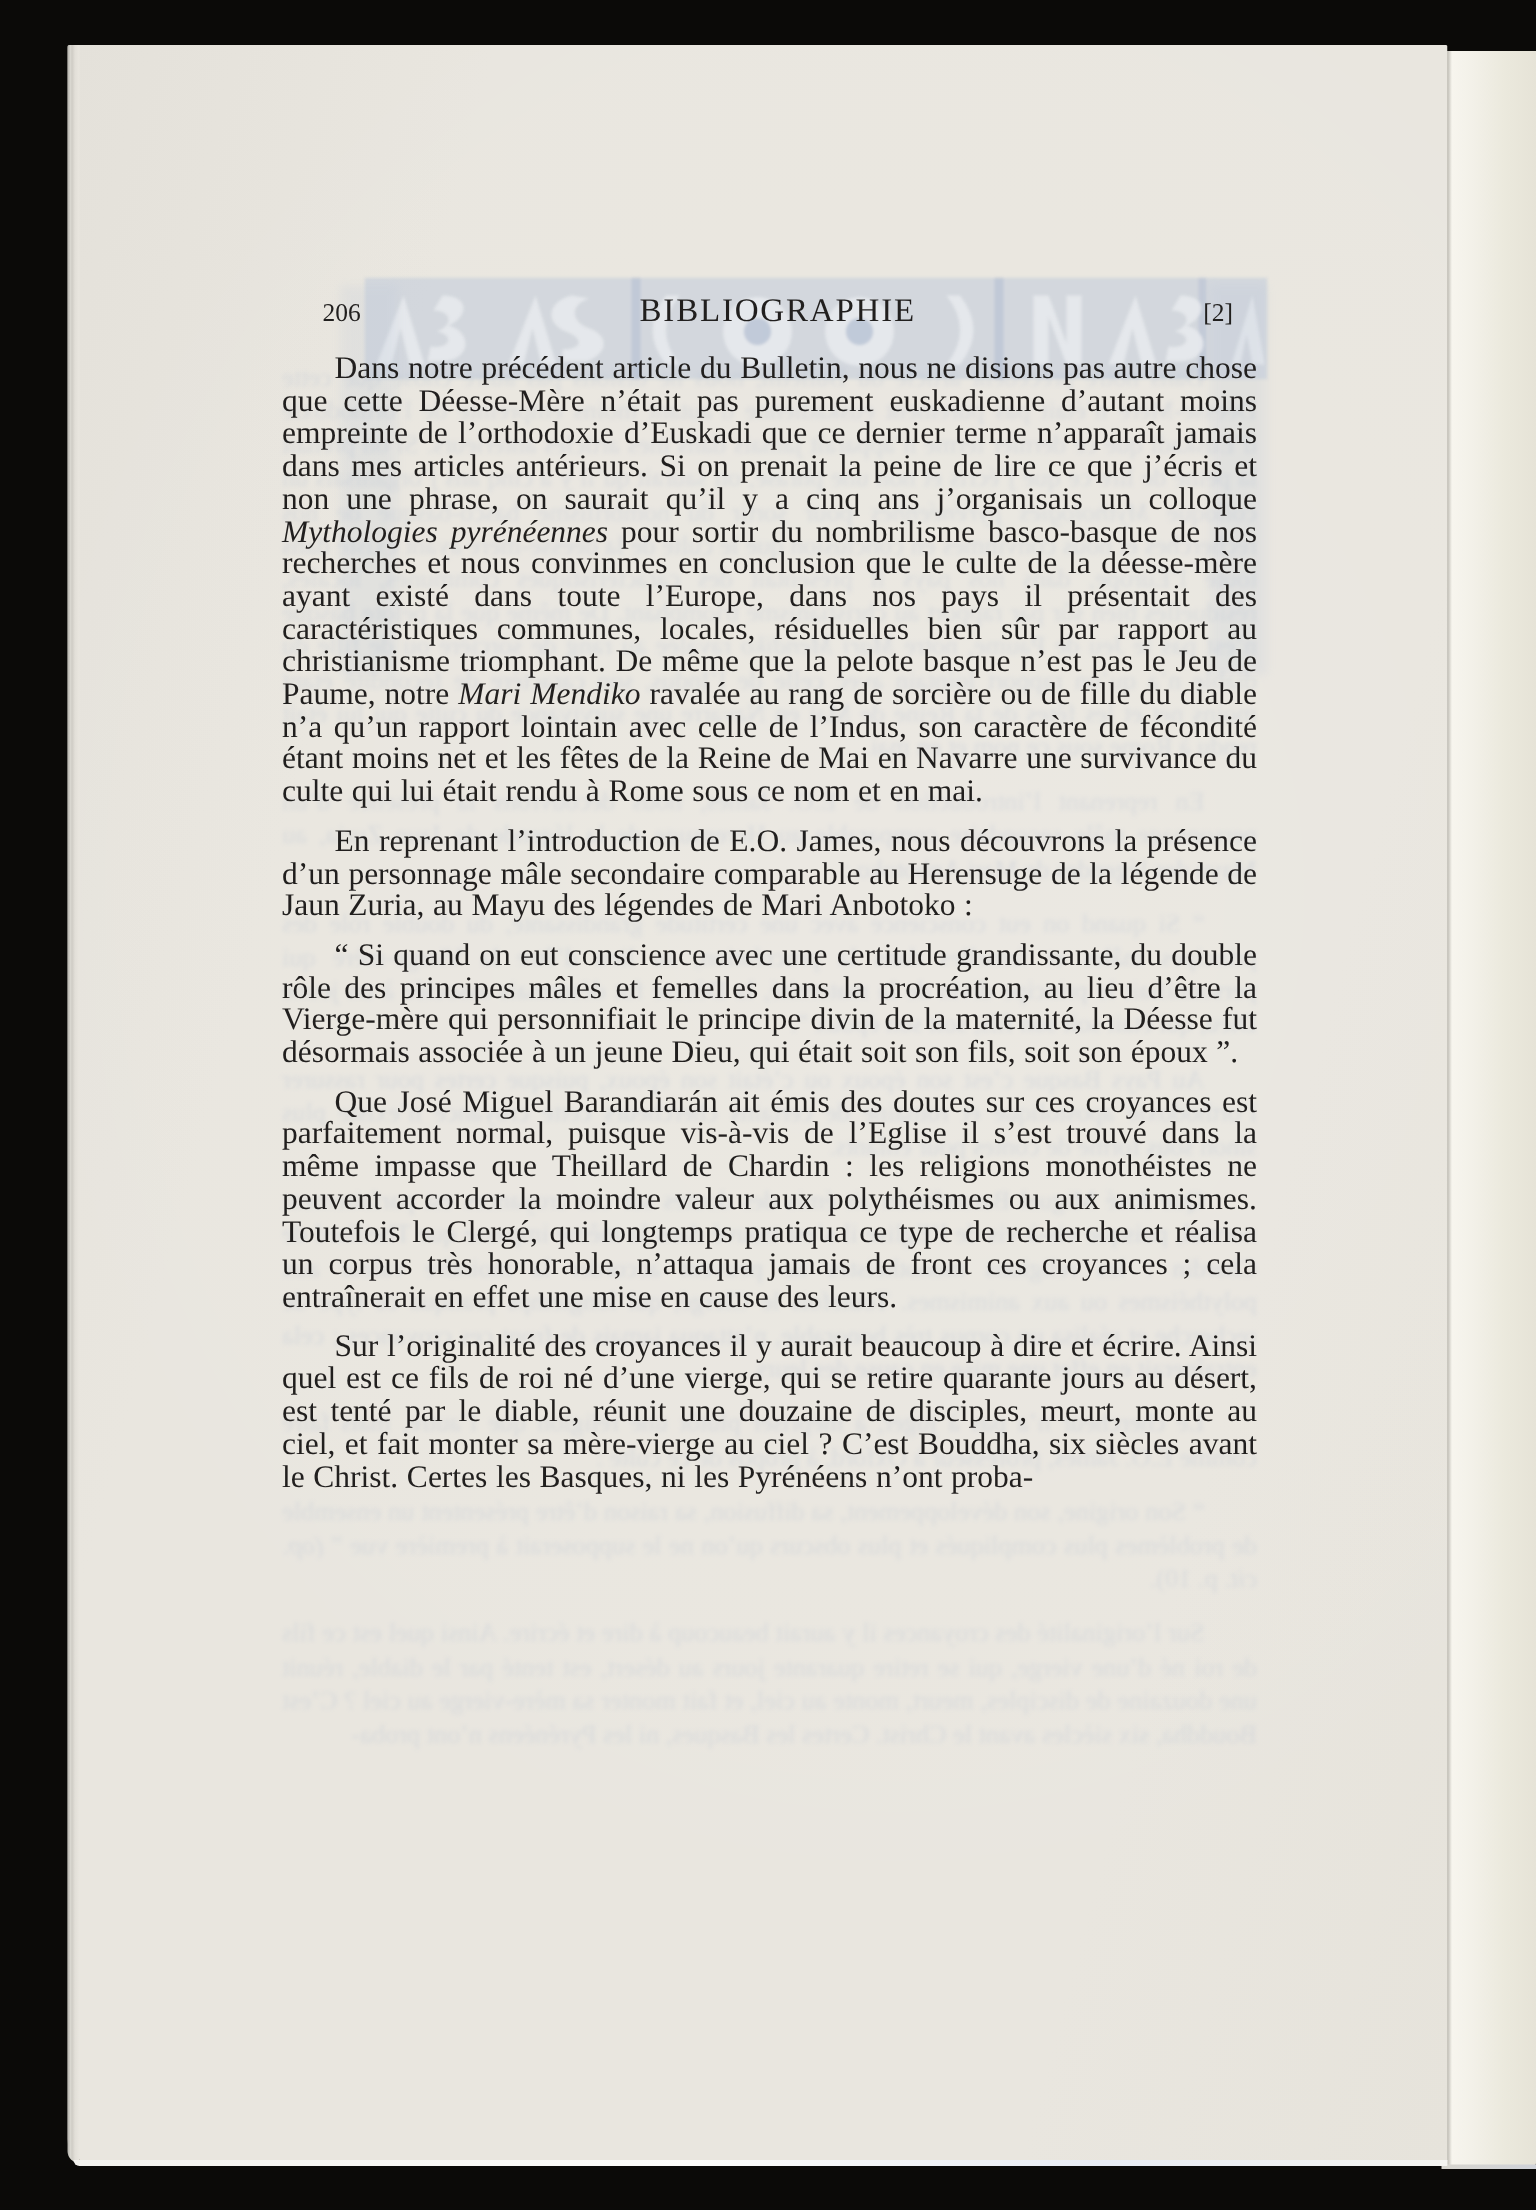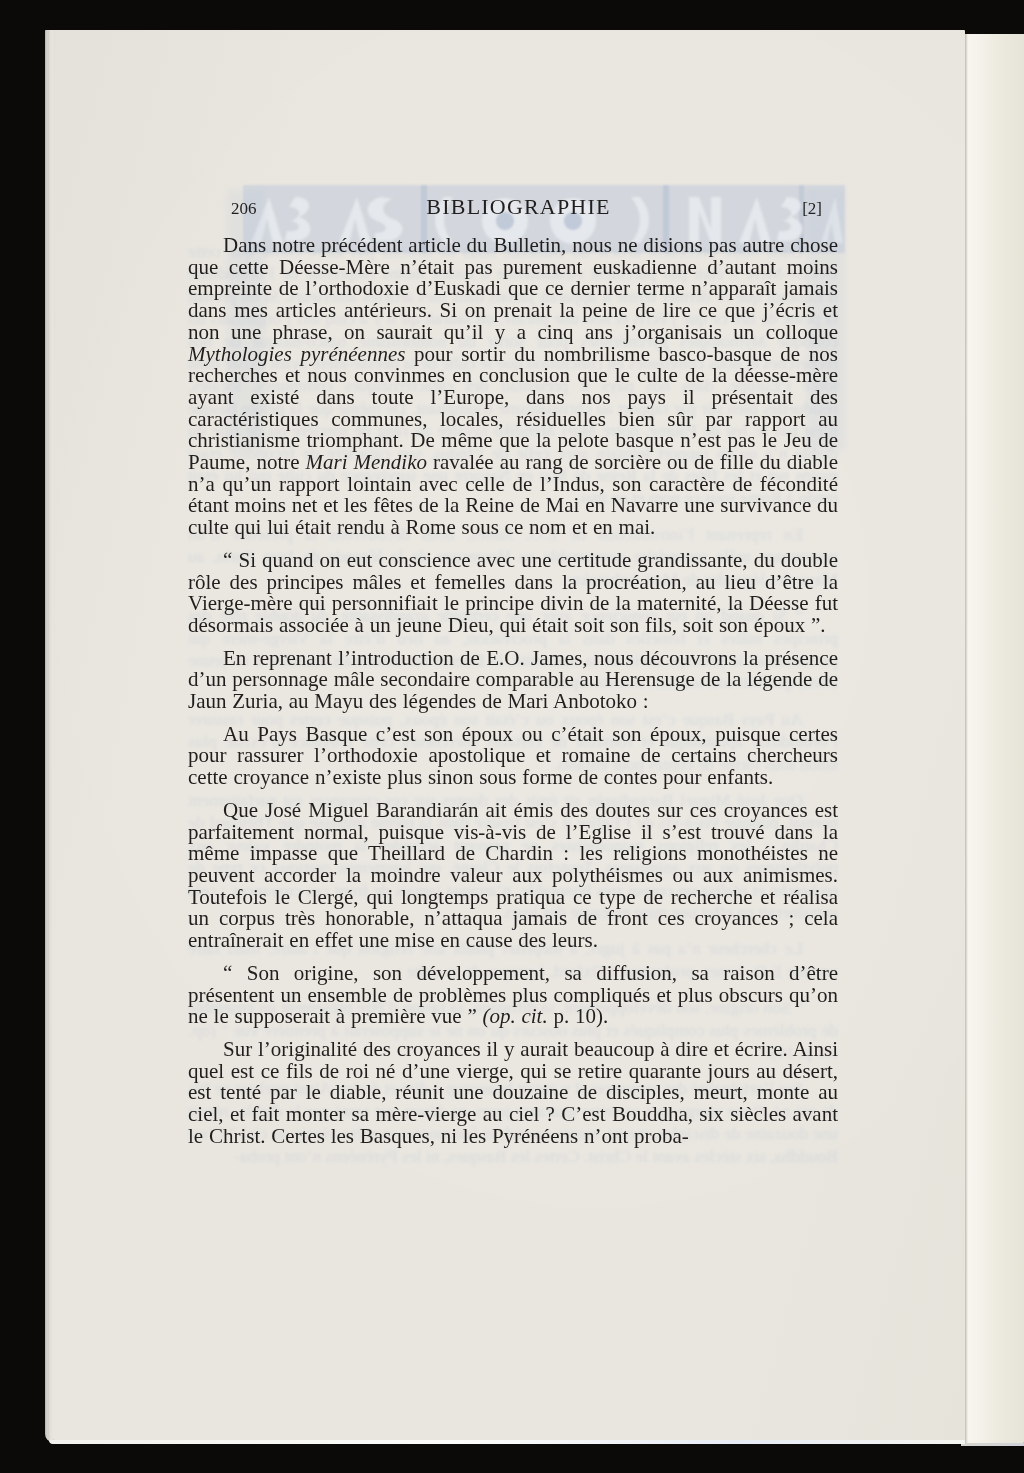--- a/index.html
+++ b/index.html
@@ -75,21 +75,21 @@
     font-size:17.5px;line-height:22.4px;text-align:justify;
     pointer-events:none;
   }
   .bleed-text p{margin:0 0 14px;text-indent:35px;}
 
   .running-head{
     position:absolute;left:170px;top:164px;width:607px;
     display:grid;grid-template-columns:1fr auto 1fr;align-items:baseline;
     color:var(--ink);font-size:17px;
   }
-  .running-head .num{text-align:left;margin-left:16px;}
+  .running-head .num{text-align:left;}
   .running-head .title{text-align:center;letter-spacing:1.2px;font-size:22px;}
   .running-head .marker{text-align:right;}
 
   .body-text{
     position:absolute;left:143px;top:205px;width:650px;
     color:var(--ink);
     font-size:21px;line-height:21.7px;
     text-align:justify;
   }
   .body-text p{margin:0 0 11px;text-indent:35px;word-spacing:.5px;}
@@ -145,22 +145,20 @@
       </div>
 
     <div class="running-head">
       <span class="num">206</span>
       <span class="title">BIBLIOGRAPHIE</span>
       <span class="marker">[2]</span>
     </div>
 
     <div class="body-text">
         <p><span>Dans notre précédent article du Bulletin, nous ne disions pas autre chose que cette Déesse-Mère n’était pas purement euskadienne d’autant moins empreinte de l’orthodoxie d’Euskadi que ce dernier terme n’apparaît jamais dans mes articles antérieurs. Si on prenait la peine de lire ce que j’écris et non une phrase, on saurait qu’il y a cinq ans j’organisais un colloque </span><em>Mythologies pyrénéennes</em><span> pour sortir du nombrilisme basco-basque de nos recherches et nous convinmes en conclusion que le culte de la déesse-mère ayant existé dans toute l’Europe, dans nos pays il présentait des caractéristiques communes, locales, résiduelles bien sûr par rapport au christianisme triomphant. De même que la pelote basque n’est pas le Jeu de Paume, notre </span><em>Mari Mendiko</em><span> ravalée au rang de sorcière ou de fille du diable n’a qu’un rapport lointain avec celle de l’Indus, son caractère de fécondité étant moins net et les fêtes de la Reine de Mai en Navarre une survivance du culte qui lui était rendu à Rome sous ce nom et en mai.</span></p>
+        <p><span>En reprenant l’introduction de E.O. James, nous découvrons la présence d’un personnage mâle secondaire comparable au Herensuge de la légende de Jaun Zuria, au Mayu des légendes de Mari Anbotoko :</span></p>
         <p><span>“ Si quand on eut conscience avec une certitude grandissante, du double rôle des principes mâles et femelles dans la procréation, au lieu d’être la Vierge-mère qui personnifiait le principe divin de la maternité, la Déesse fut désormais associée à un jeune Dieu, qui était soit son fils, soit son époux ”.</span></p>
-        <p><span>En reprenant l’introduction de E.O. James, nous découvrons la présence d’un personnage mâle secondaire comparable au Herensuge de la légende de Jaun Zuria, au Mayu des légendes de Mari Anbotoko :</span></p>
-        <p><span>Au Pays Basque c’est son époux ou c’était son époux, puisque certes pour rassurer l’orthodoxie apostolique et romaine de certains chercheurs cette croyance n’existe plus sinon sous forme de contes pour enfants.</span></p>
         <p><span>Que José Miguel Barandiarán ait émis des doutes sur ces croyances est parfaitement normal, puisque vis-à-vis de l’Eglise il s’est trouvé dans la même impasse que Theillard de Chardin : les religions monothéistes ne peuvent accorder la moindre valeur aux polythéismes ou aux animismes. Toutefois le Clergé, qui longtemps pratiqua ce type de recherche et réalisa un corpus très honorable, n’attaqua jamais de front ces croyances ; cela entraînerait en effet une mise en cause des leurs.</span></p>
-        <p><span>“ Son origine, son développement, sa diffusion, sa raison d’être présentent un ensemble de problèmes plus compliqués et plus obscurs qu’on ne le supposerait à première vue ” </span><em>(op. cit.</em><span> p. 10).</span></p>
         <p><span>Sur l’originalité des croyances il y aurait beaucoup à dire et écrire. Ainsi quel est ce fils de roi né d’une vierge, qui se retire quarante jours au désert, est tenté par le diable, réunit une douzaine de disciples, meurt, monte au ciel, et fait monter sa mère-vierge au ciel ? C’est Bouddha, six siècles avant le Christ. Certes les Basques, ni les Pyrénéens n’ont proba-</span></p>
       </div>
 
   </div>
 </div>
 
 </body></html>

